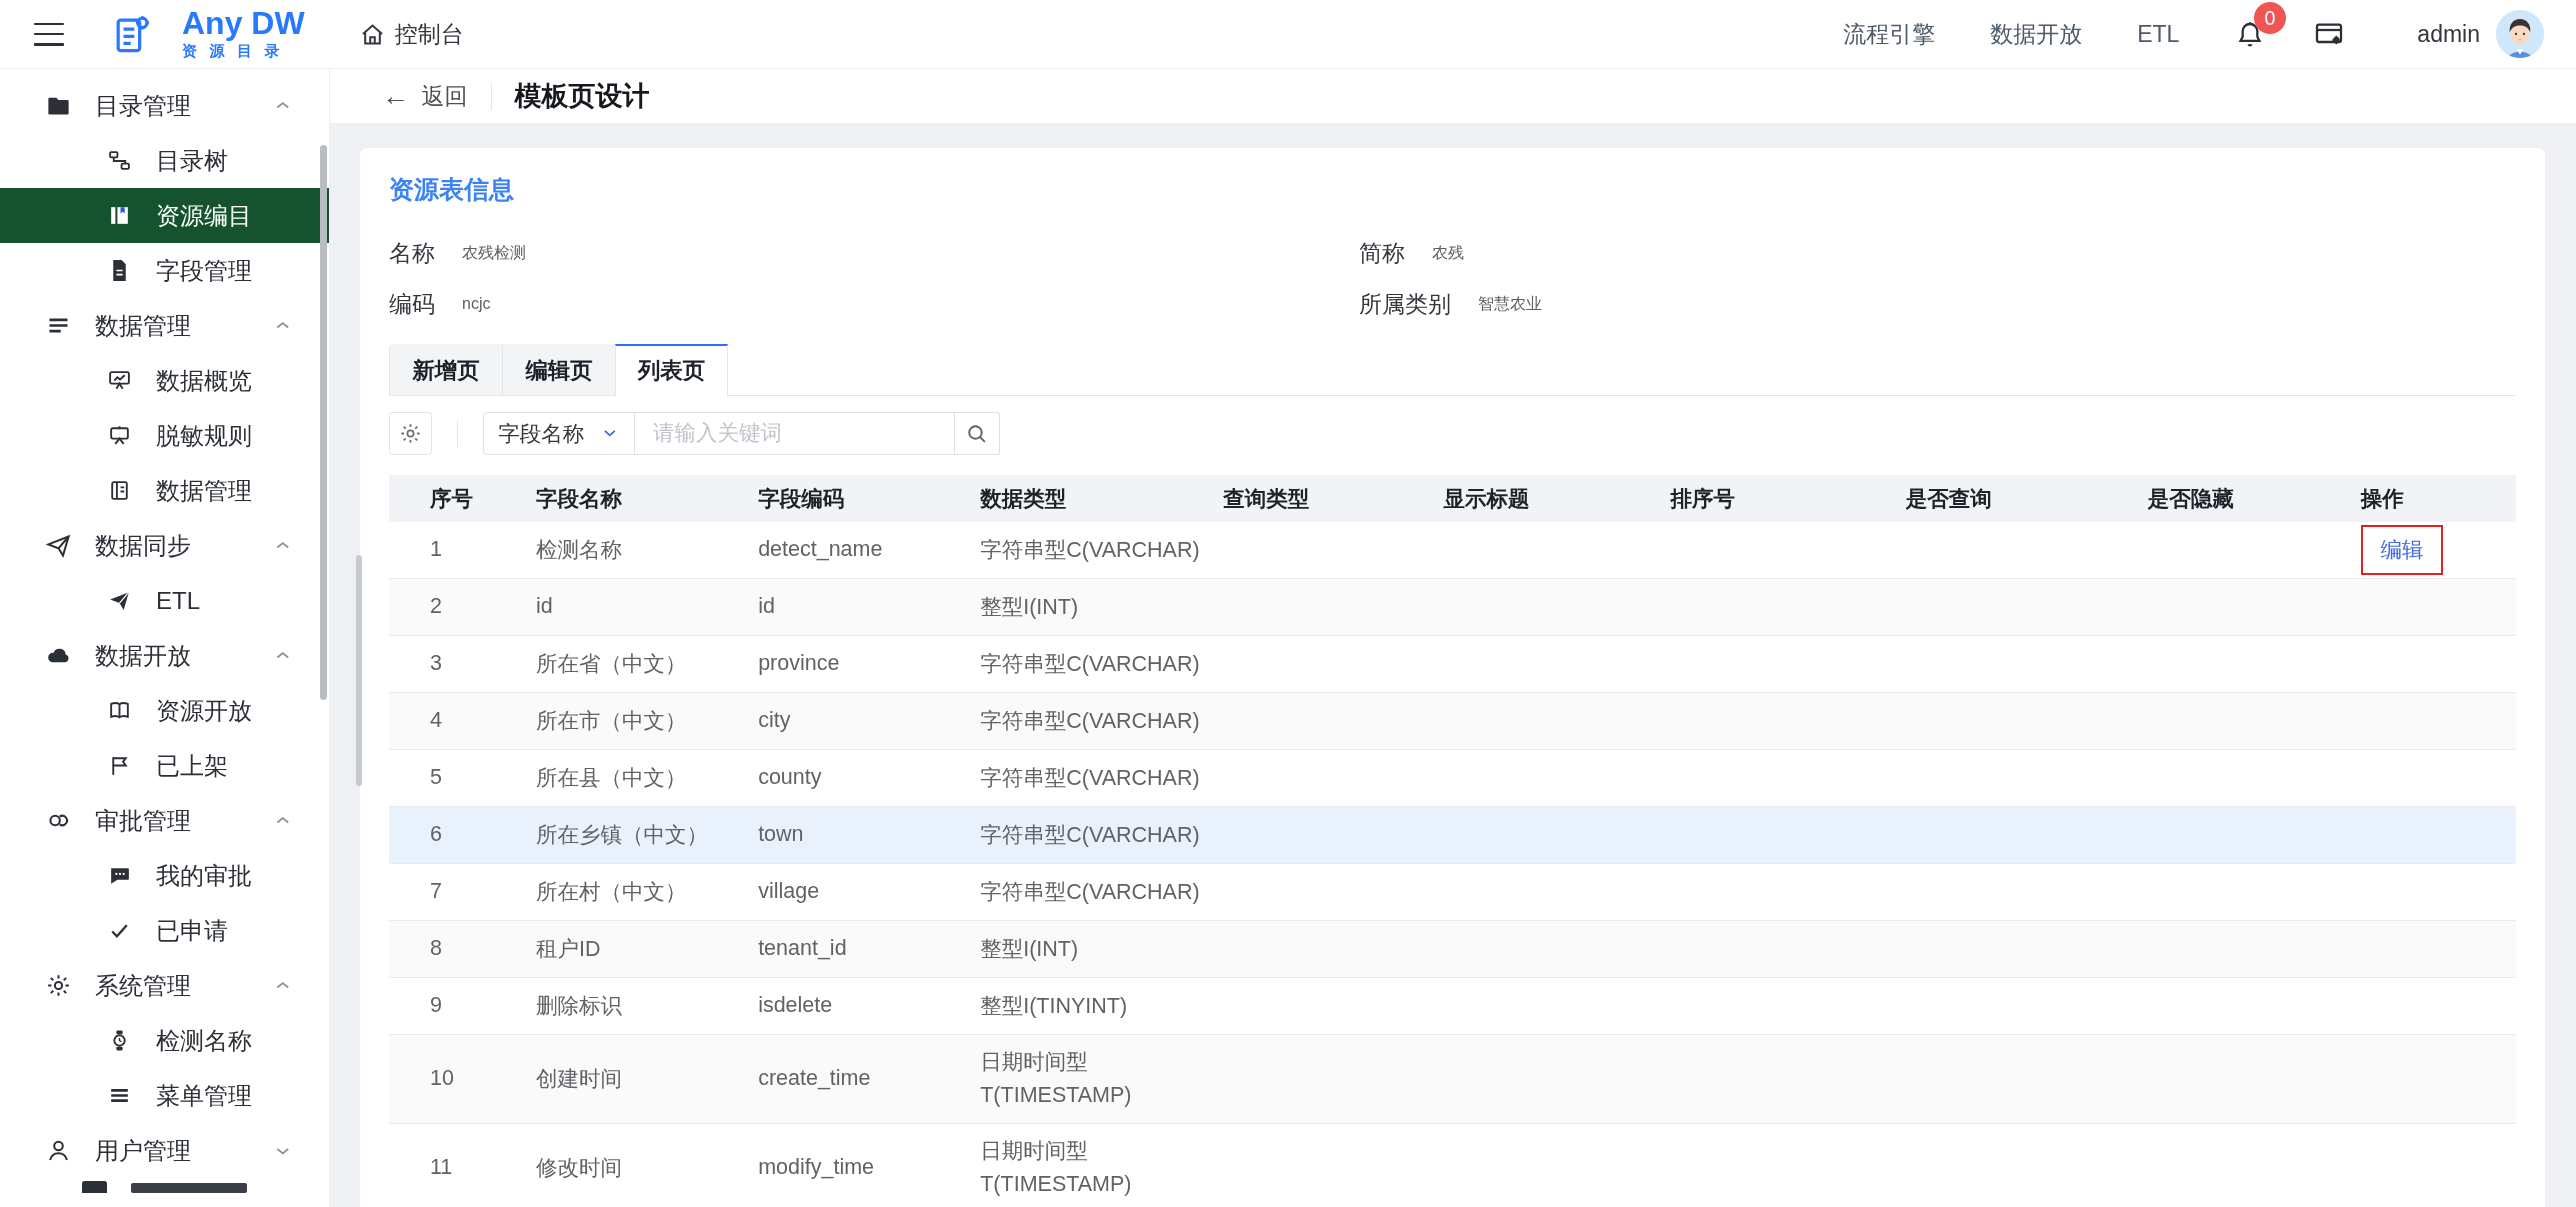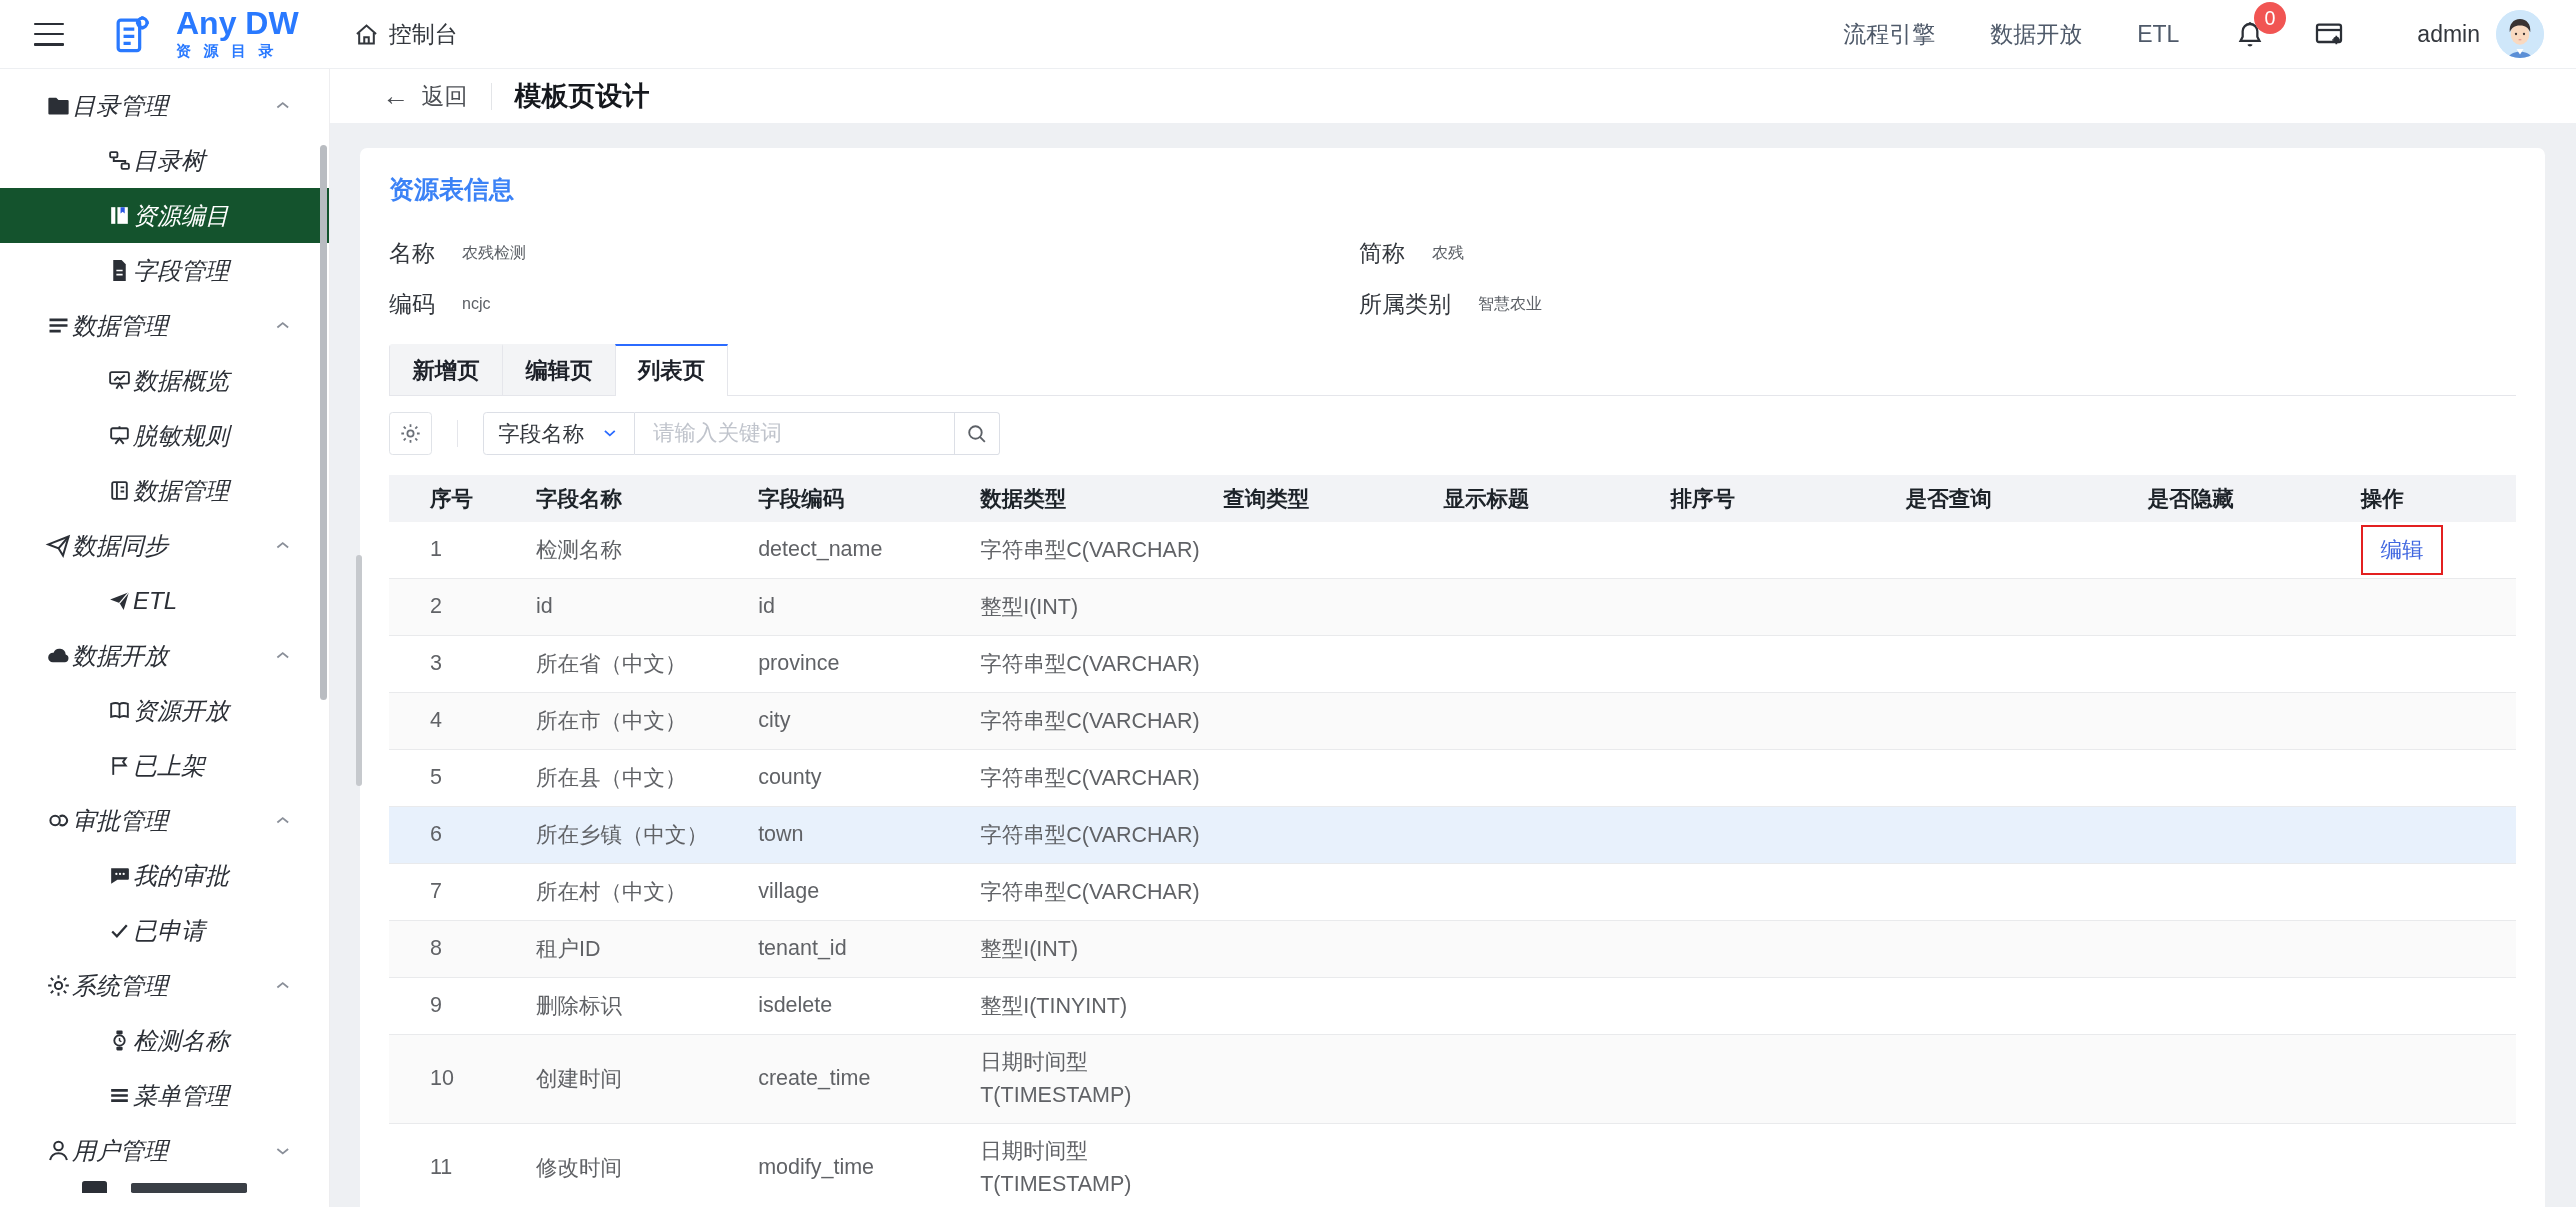--- a/index.html
+++ b/index.html
@@ -8,21 +8,21 @@
   .app { position:relative; width:2576px; height:1208px; overflow:hidden; }
 
   
   .topbar { position:absolute; top:0; left:0; width:2576px; height:69px; background:#fff;
             border-bottom:0.9px solid #edeff2; display:flex; align-items:center; z-index:20; }
   .tb-left { display:flex; align-items:center; }
   .hamburger { margin-left:34px; width:30px; height:23px; display:flex; flex-direction:column; justify-content:space-between; cursor:pointer; }
   .hamburger span { display:block; height:2.7px; background:#2b2f36; border-radius:0.9px; }
   .brand { display:flex; align-items:center; margin-left:47px; }
   .brand-icon { width:43px; height:43px; }
-  .brand-text { margin-left:22px; display:flex; flex-direction:column; }
+  .brand-text { margin-left:28px; display:flex; flex-direction:column; }
   .brand-title { font-size:32px; font-weight:800; color:#2979ff; line-height:32px; }
   .brand-sub { font-size:15px; font-weight:700; color:#2979ff; letter-spacing:12.5px; margin-top:2.7px; white-space:nowrap; }
   .console { display:flex; align-items:center; margin-left:54px; cursor:pointer; }
   .console .txt { font-size:23px; color:#33373d; margin-left:9px; }
   .tb-right { margin-left:auto; display:flex; align-items:center; padding-right:32px; }
   .tb-link { font-size:23px; color:#4e5969; margin-right:55px; cursor:pointer; white-space:nowrap; }
   .bell-wrap { position:relative; margin-right:47px; cursor:pointer; }
   .badge { position:absolute; top:-16px; right:-19.7px; min-width:32px; height:32px; padding:0 5.4px;
            background:#f15553; color:#fff; font-size:19.7px; border-radius:16px;
            display:flex; align-items:center; justify-content:center; }
@@ -30,21 +30,21 @@
   .admin-name { font-size:23px; color:#33373d; margin-right:16px; }
   .avatar { width:48px; height:48px; border-radius:50%; overflow:hidden; background:#cfe7fa; cursor:pointer; }
 
   
   .sidebar { position:absolute; top:69px; left:0; width:329px; height:1139px; background:#fff; z-index:10;
              padding-top:9px; box-shadow:0.9px 0 0 #ededef; overflow:hidden; }
   .s-item { height:55px; display:flex; align-items:center; cursor:pointer; position:relative; }
   .s-item.group { padding-left:45px; }
   .s-item.child { padding-left:106px; }
   .s-icon { width:27px; height:27px; display:flex; align-items:center; justify-content:center; color:#2b2f36; flex:0 0 27px; }
-  .s-label { font-size:24px; color:#2b2f36; white-space:nowrap;font-style:italic; }
+  .s-label { margin-left:23px; font-size:24px; color:#2b2f36; white-space:nowrap; }
   .s-chevron { margin-left:auto; margin-right:36px; display:flex; color:#8a8f99; }
   .s-item.active { background:#14532d; }
   .s-item.active .s-label, .s-item.active .s-icon { color:#fff; }
   .sb-thumb { position:absolute; top:76px; left:320px; width:7.2px; height:555px; background:#b9bcc1; border-radius:3.6px; z-index:12; }
   .s-partial { position:absolute; top:1112px; left:0; width:329px; height:55px; }
   .s-partial .pi { position:absolute; left:82px; top:0; width:25px; height:11.6px; background:#2b2f36; border-radius:2.7px 2.7px 0 0; }
   .s-partial .pt { position:absolute; left:131px; top:1.8px; width:116px; height:9.8px; background:#3a3f46; border-radius:1.8px; }
 
   
   .content { position:absolute; top:69px; left:329px; right:0; bottom:0; }

